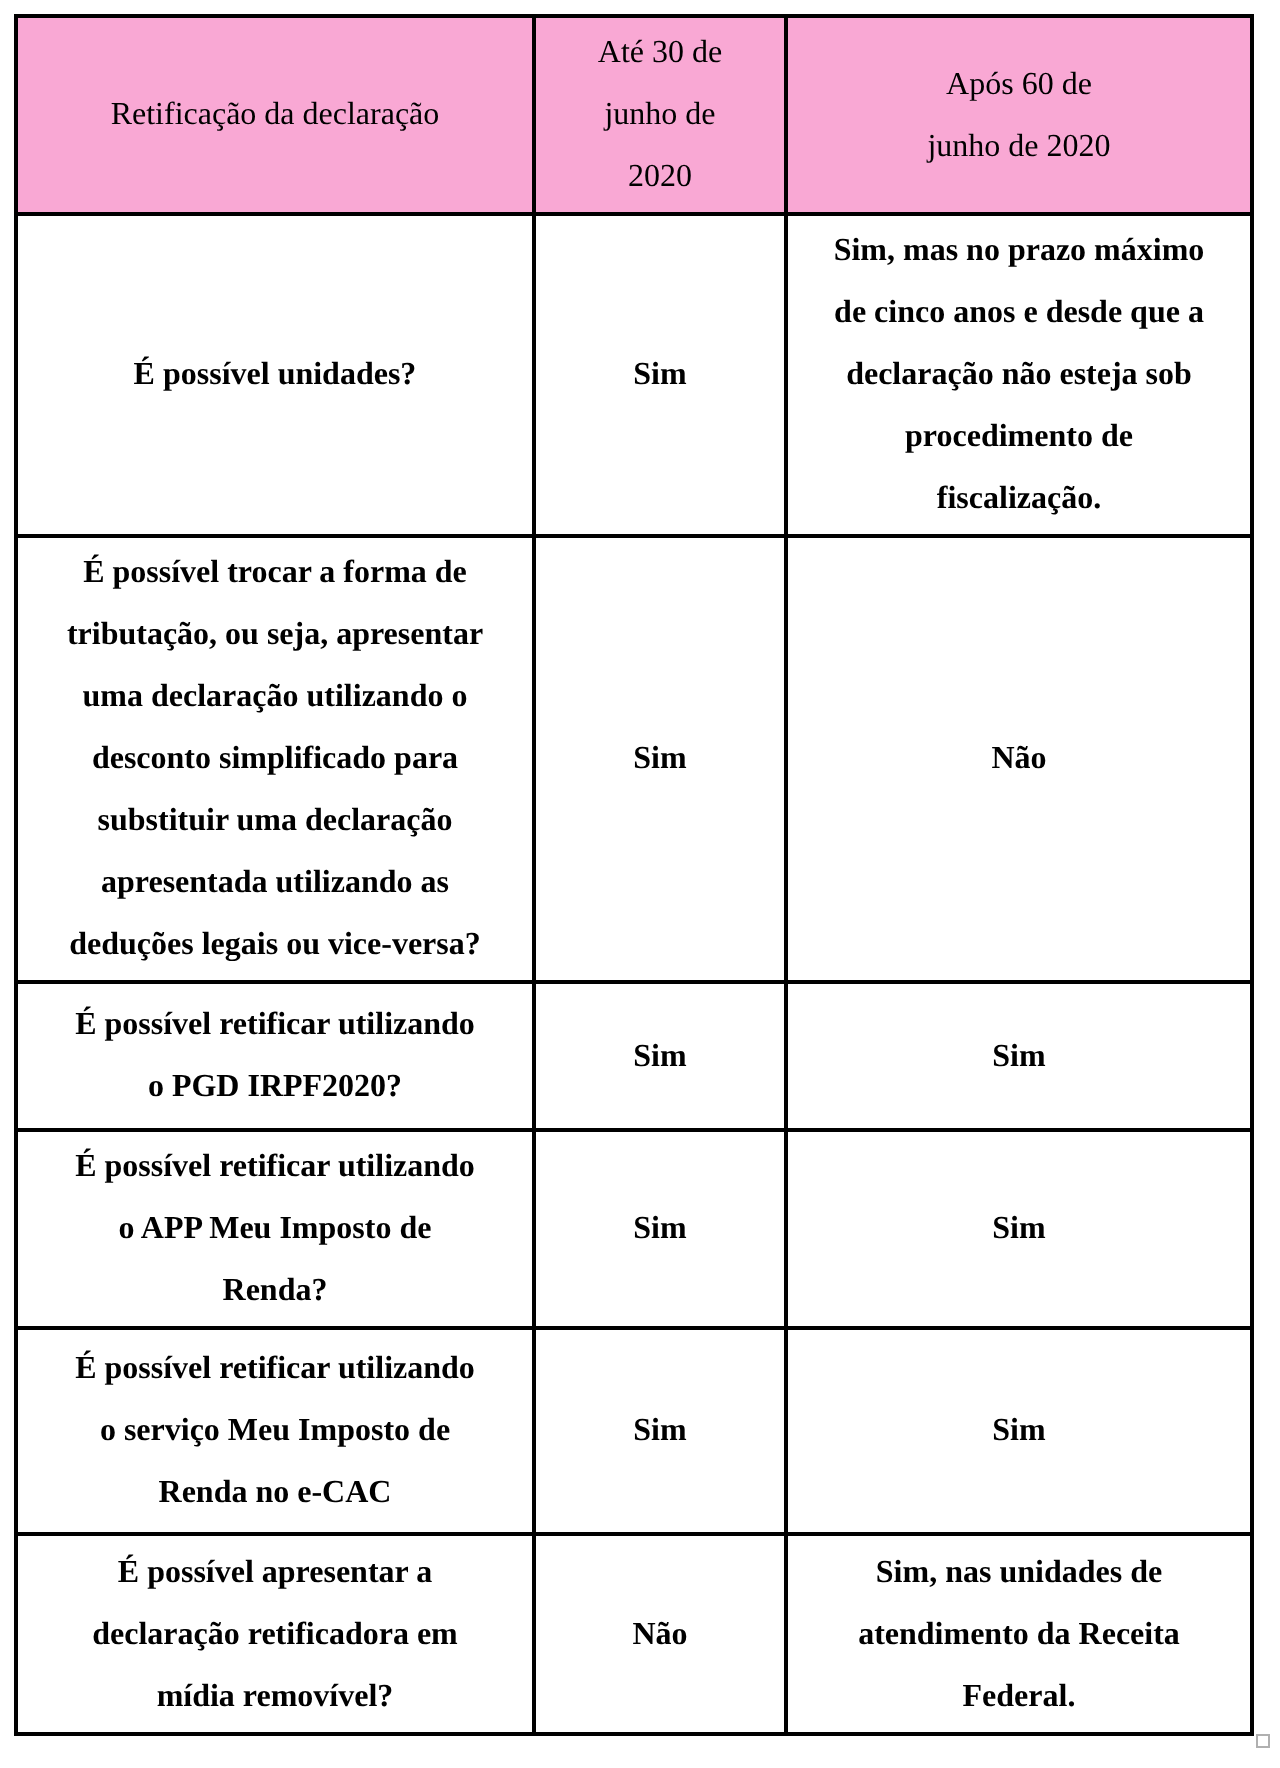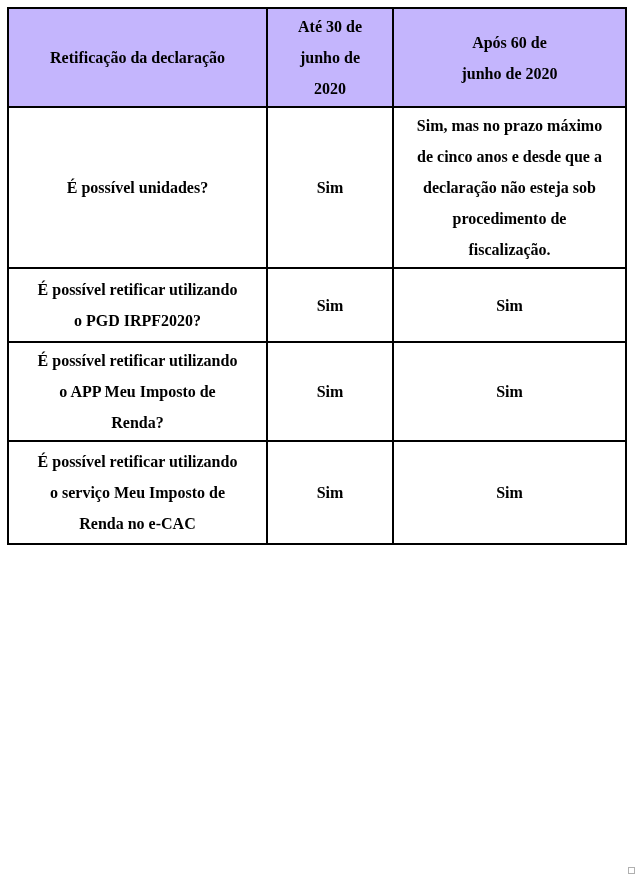--- a/index.html
+++ b/index.html
@@ -24,22 +24,22 @@
     vertical-align: middle;
     text-align: center;
     color: #000000;
     font-size: 16px;
     line-height: 31px;
     white-space: pre-line;
     padding: 2px 8px;
     font-weight: bold;
   }
   .doc-table thead th {
-    background: #c4b5fd;
-    font-weight: bold;
+    background: #f9a8d4;
+    font-weight: normal;
   }
   
   tr.hrow  { height: 96px; }
   tr.row0  { height: 161px; }
   tr.row1  { height: 215px; }
   tr.row2  { height: 74px; }
   tr.row3  { height: 99px; }
   tr.row4  { height: 103px; }
   tr.row5  { height: 100px; }
 
@@ -75,36 +75,56 @@
   <tbody>
     <tr class="row0">
       <td>É possível unidades?</td>
       <td>Sim</td>
       <td>Sim, mas no prazo máximo
 de cinco anos e desde que a
 declaração não esteja sob
 procedimento de
 fiscalização.</td>
     </tr>
+    <tr class="row1">
+      <td>É possível trocar a forma de
+tributação, ou seja, apresentar
+uma declaração utilizando o
+desconto simplificado para
+substituir uma declaração
+apresentada utilizando as
+deduções legais ou vice-versa?</td>
+      <td>Sim</td>
+      <td>Não</td>
+    </tr>
     <tr class="row2">
       <td>É possível retificar utilizando
 o PGD IRPF2020?</td>
       <td>Sim</td>
       <td>Sim</td>
     </tr>
     <tr class="row3">
       <td>É possível retificar utilizando
 o APP Meu Imposto de
 Renda?</td>
       <td>Sim</td>
       <td>Sim</td>
     </tr>
     <tr class="row4">
       <td>É possível retificar utilizando
 o serviço Meu Imposto de
 Renda no e-CAC</td>
       <td>Sim</td>
       <td>Sim</td>
     </tr>
+    <tr class="row5">
+      <td>É possível apresentar a
+declaração retificadora em
+mídia removível?</td>
+      <td>Não</td>
+      <td>Sim, nas unidades de
+atendimento da Receita
+Federal.</td>
+    </tr>
   </tbody>
 </table>
 
 <div class="stray-square"></div>
 
 </body></html>

